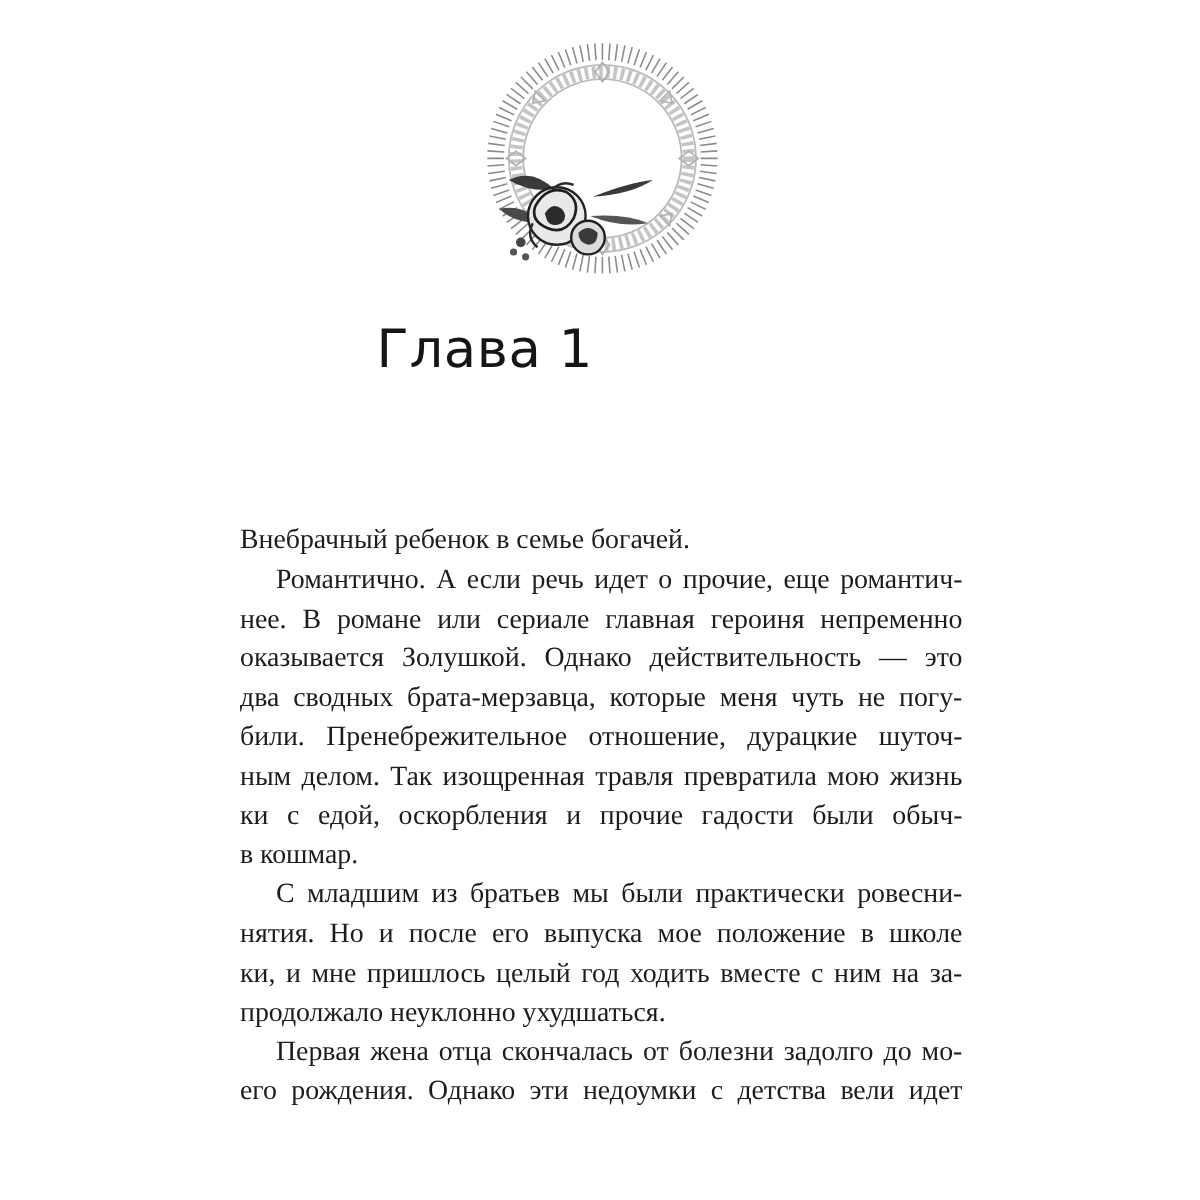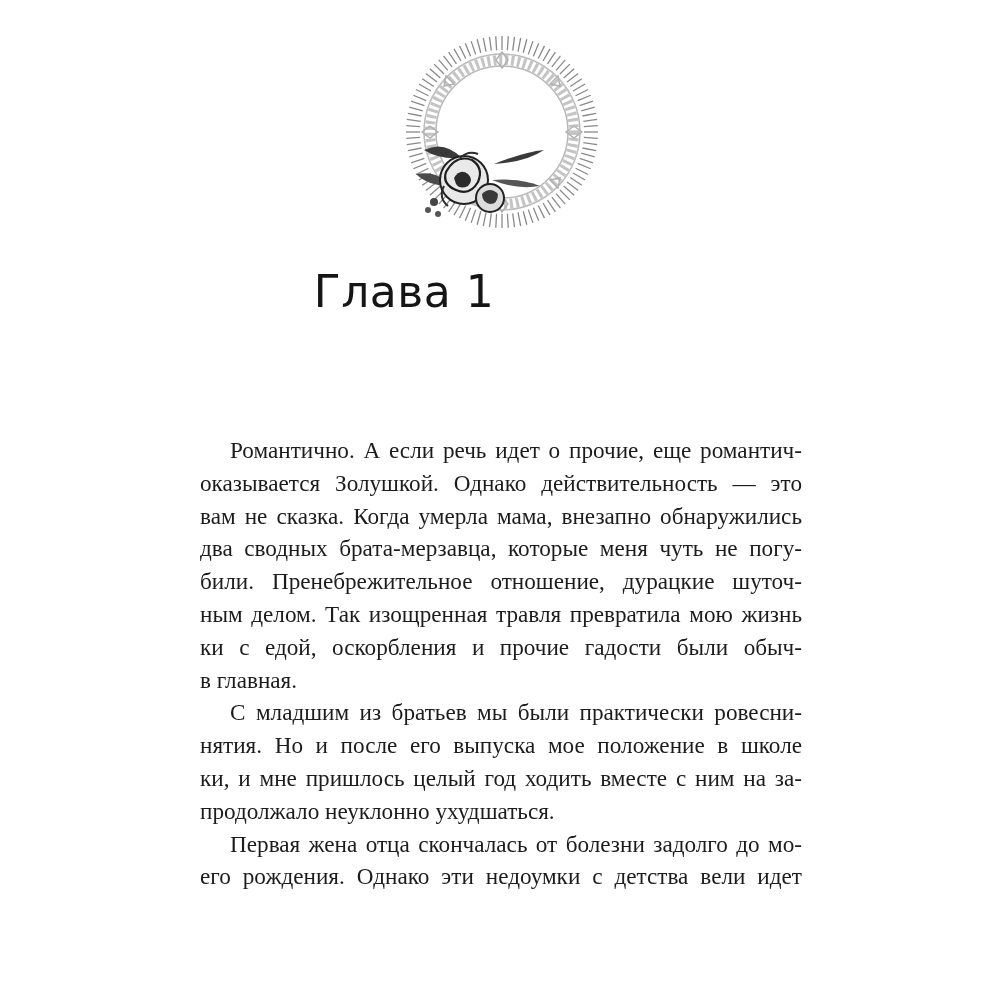--- a/index.html
+++ b/index.html
@@ -193,27 +193,28 @@
         <circle cx="-36" cy="30" r="3" fill="#555"></circle>
         <circle cx="-26" cy="34" r="3" fill="#555"></circle>
       </g>
     </g>
   </svg>
 </div>
 
 <h1 class="chapter-title">Глава 1</h1>
 
 <div class="body-text" id="body-text">
+    <span class="line last">Внебрачный ребенок в семье богачей.</span>
     <span class="line indent">Романтично. А если речь идет о прочие, еще романтич-</span>
+    <span class="line">нее. В романе или сериале главная героиня непременно</span>
     <span class="line">оказывается Золушкой. Однако действительность — это</span>
-    <span class="line">вам не сказка. Когда умерла мама, внезапно обнаружились</span>
     <span class="line">два сводных брата-мерзавца, которые меня чуть не погу-</span>
     <span class="line">били. Пренебрежительное отношение, дурацкие шуточ-</span>
     <span class="line">ным делом. Так изощренная травля превратила мою жизнь</span>
     <span class="line">ки с едой, оскорбления и прочие гадости были обыч-</span>
-    <span class="line last">в главная.</span>
+    <span class="line last">в кошмар.</span>
     <span class="line indent">С младшим из братьев мы были практически ровесни-</span>
     <span class="line">нятия. Но и после его выпуска мое положение в школе</span>
     <span class="line">ки, и мне пришлось целый год ходить вместе с ним на за-</span>
     <span class="line last">продолжало неуклонно ухудшаться.</span>
     <span class="line indent">Первая жена отца скончалась от болезни задолго до мо-</span>
     <span class="line">его рождения. Однако эти недоумки с детства вели идет</span>
   </div>
 
 </body></html>

